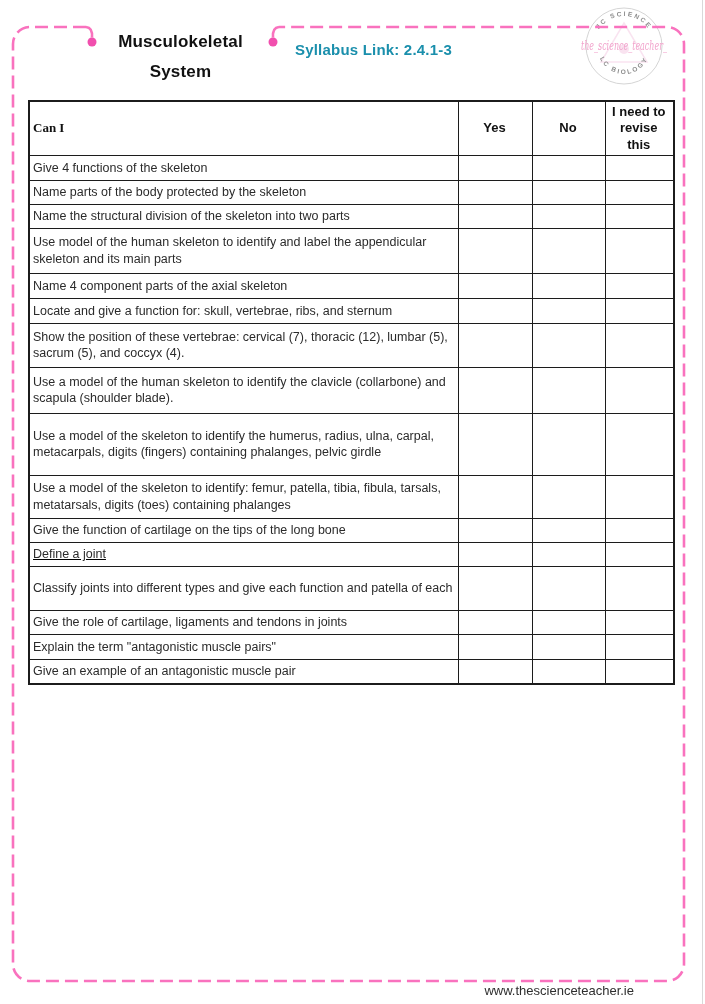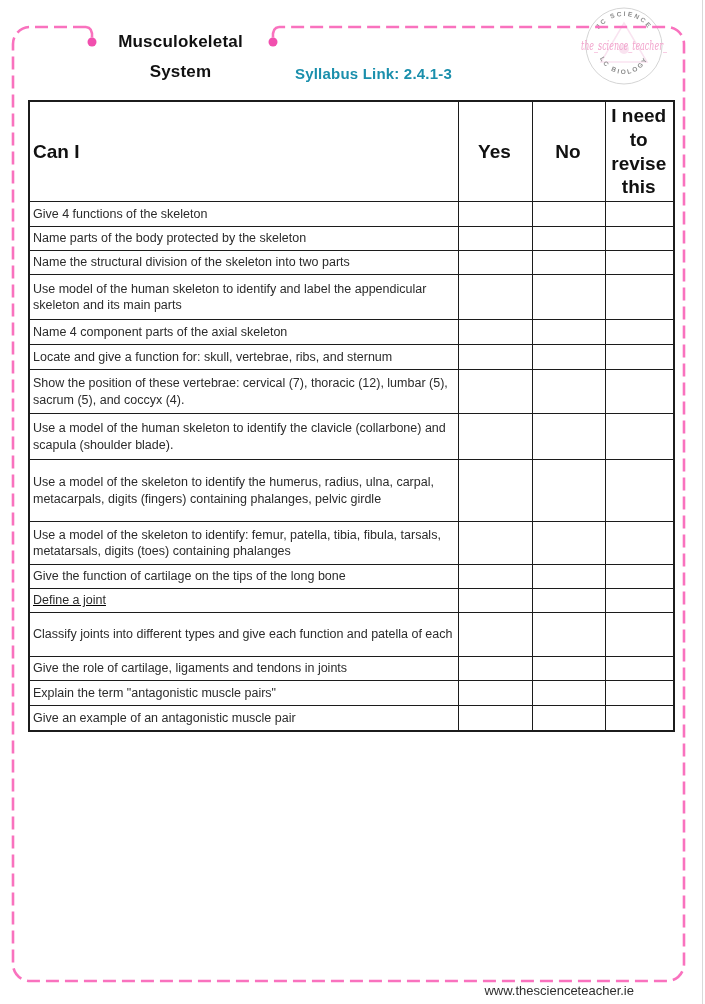--- a/index.html
+++ b/index.html
@@ -32,41 +32,41 @@
   .border-hook{fill:none;stroke:var(--pink);stroke-width:2.6;}
   .border-dot{fill:var(--dot);}
   
   .title{
     position:absolute;left:93px;top:27px;width:175px;
     text-align:center;font-weight:bold;font-size:17px;line-height:30px;
     color:#111;letter-spacing:.2px;
   }
   .syllabus{
     position:absolute;left:295px;top:41px;
-    font-weight:bold;font-size:15px;color:var(--teal);letter-spacing:.2px;margin-top:24px;
+    font-weight:bold;font-size:15px;color:var(--teal);letter-spacing:.2px;
   }
   
   table.checklist{
     position:absolute;left:28px;top:100px;width:645px;
     border-collapse:collapse;table-layout:fixed;
     border:2px solid #1c1c1c;
   }
   table.checklist th,table.checklist td{
     border:1px solid #1c1c1c;
     vertical-align:middle;
     color:#2b2b2b;
     font-size:12.5px;line-height:1.32;
     padding:2px 4px 2px 3px;
     overflow:hidden;
   }
   table.checklist th{
-    font-size:19px;color:#111;font-weight:bold;height:41px;
+    font-size:13px;color:#111;font-weight:bold;height:41px;
     text-align:center;line-height:1.25;
   }
-  table.checklist th.c-item{text-align:left;}
+  table.checklist th.c-item{text-align:left;font-family:Liberation Serif, serif;}
   table.checklist col.c-item{width:429px;}
   table.checklist col.c-yes{width:74px;}
   table.checklist col.c-no{width:73px;}
   table.checklist col.c-rev{width:69px;}
   
   .footer{
     position:absolute;left:0;top:983px;width:634px;
     text-align:right;font-size:13px;color:#2e2e2e;
   }
 </style>

